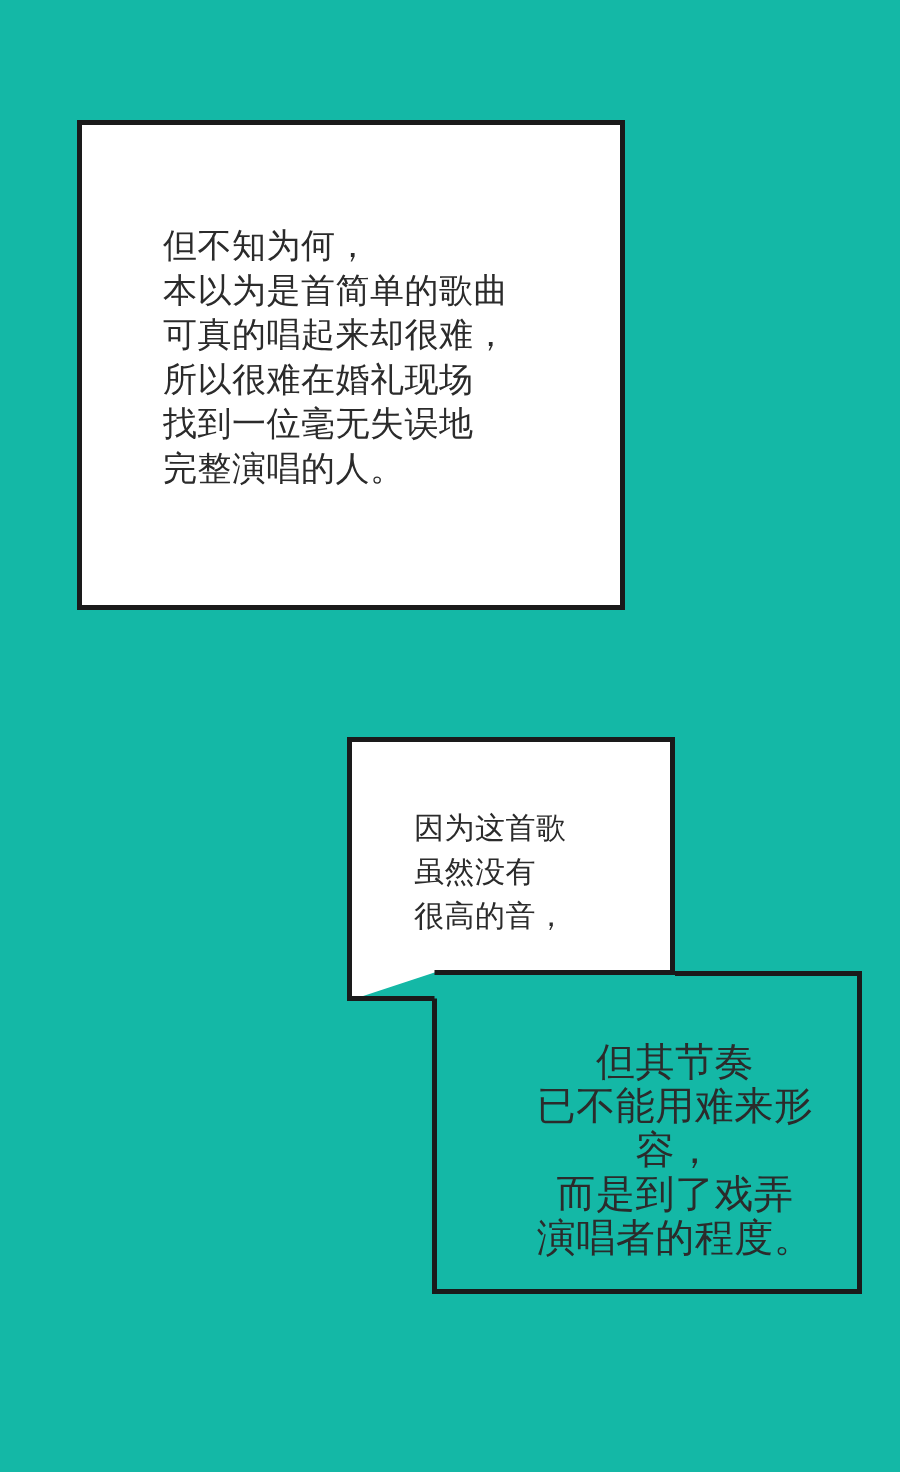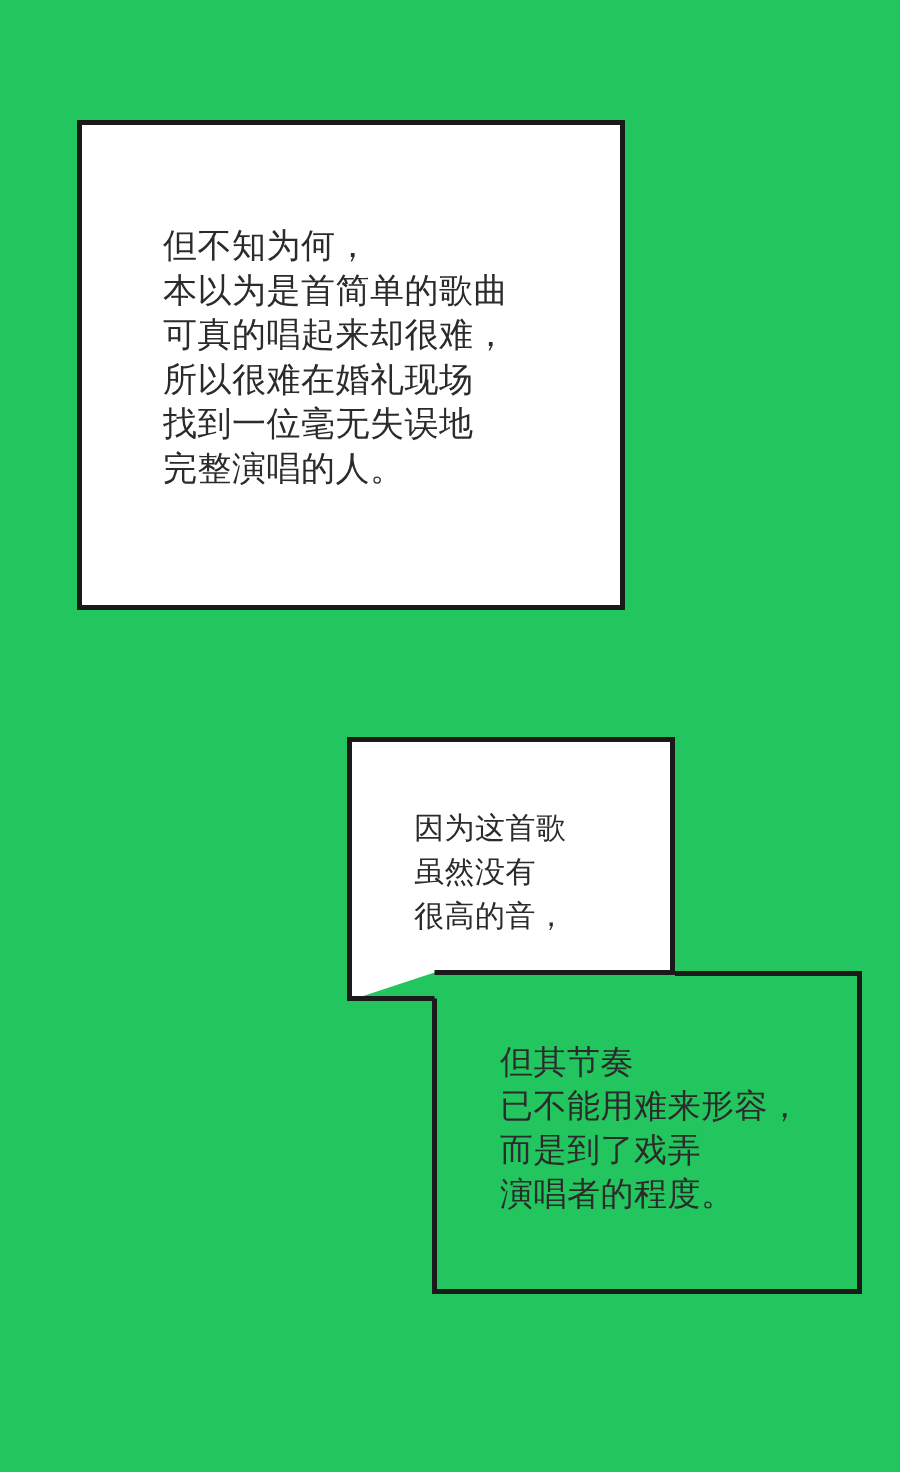--- a/index.html
+++ b/index.html
@@ -5,21 +5,21 @@
 <style>
   html, body {
     margin: 0;
     padding: 0;
     background: #ffffff;
   }
   #page {
     position: relative;
     width: 900px;
     height: 1472px;
-    background: #22c55e;
+    background: #14b8a6;
     overflow: hidden;
     font-family: "Liberation Serif", "DejaVu Serif", serif;
   }
   .panel-svg {
     position: absolute;
     left: 0;
     top: 0;
     width: 900px;
     height: 1472px;
     pointer-events: none;
@@ -45,22 +45,23 @@
     top: 806px;
     width: 250px;
     font-size: 30px;
     line-height: 44px;
   }
   
   #caption-3 {
     left: 500px;
     top: 1040px;
     width: 350px;
-    font-size: 33px;
+    font-size: 39px;
     line-height: 44px;
+    text-align: center;
   }
 </style>
 </head>
 <body>
 
 <div id="page">
 
   <svg class="panel-svg" viewBox="0 0 900 1472" width="900" height="1472" xmlns="http://www.w3.org/2000/svg">
 
     <rect x="79.5" y="122.5" width="543" height="485" fill="#ffffff" stroke="#1a1a1a" stroke-width="5" stroke-linejoin="miter" shape-rendering="crispEdges"></rect>

